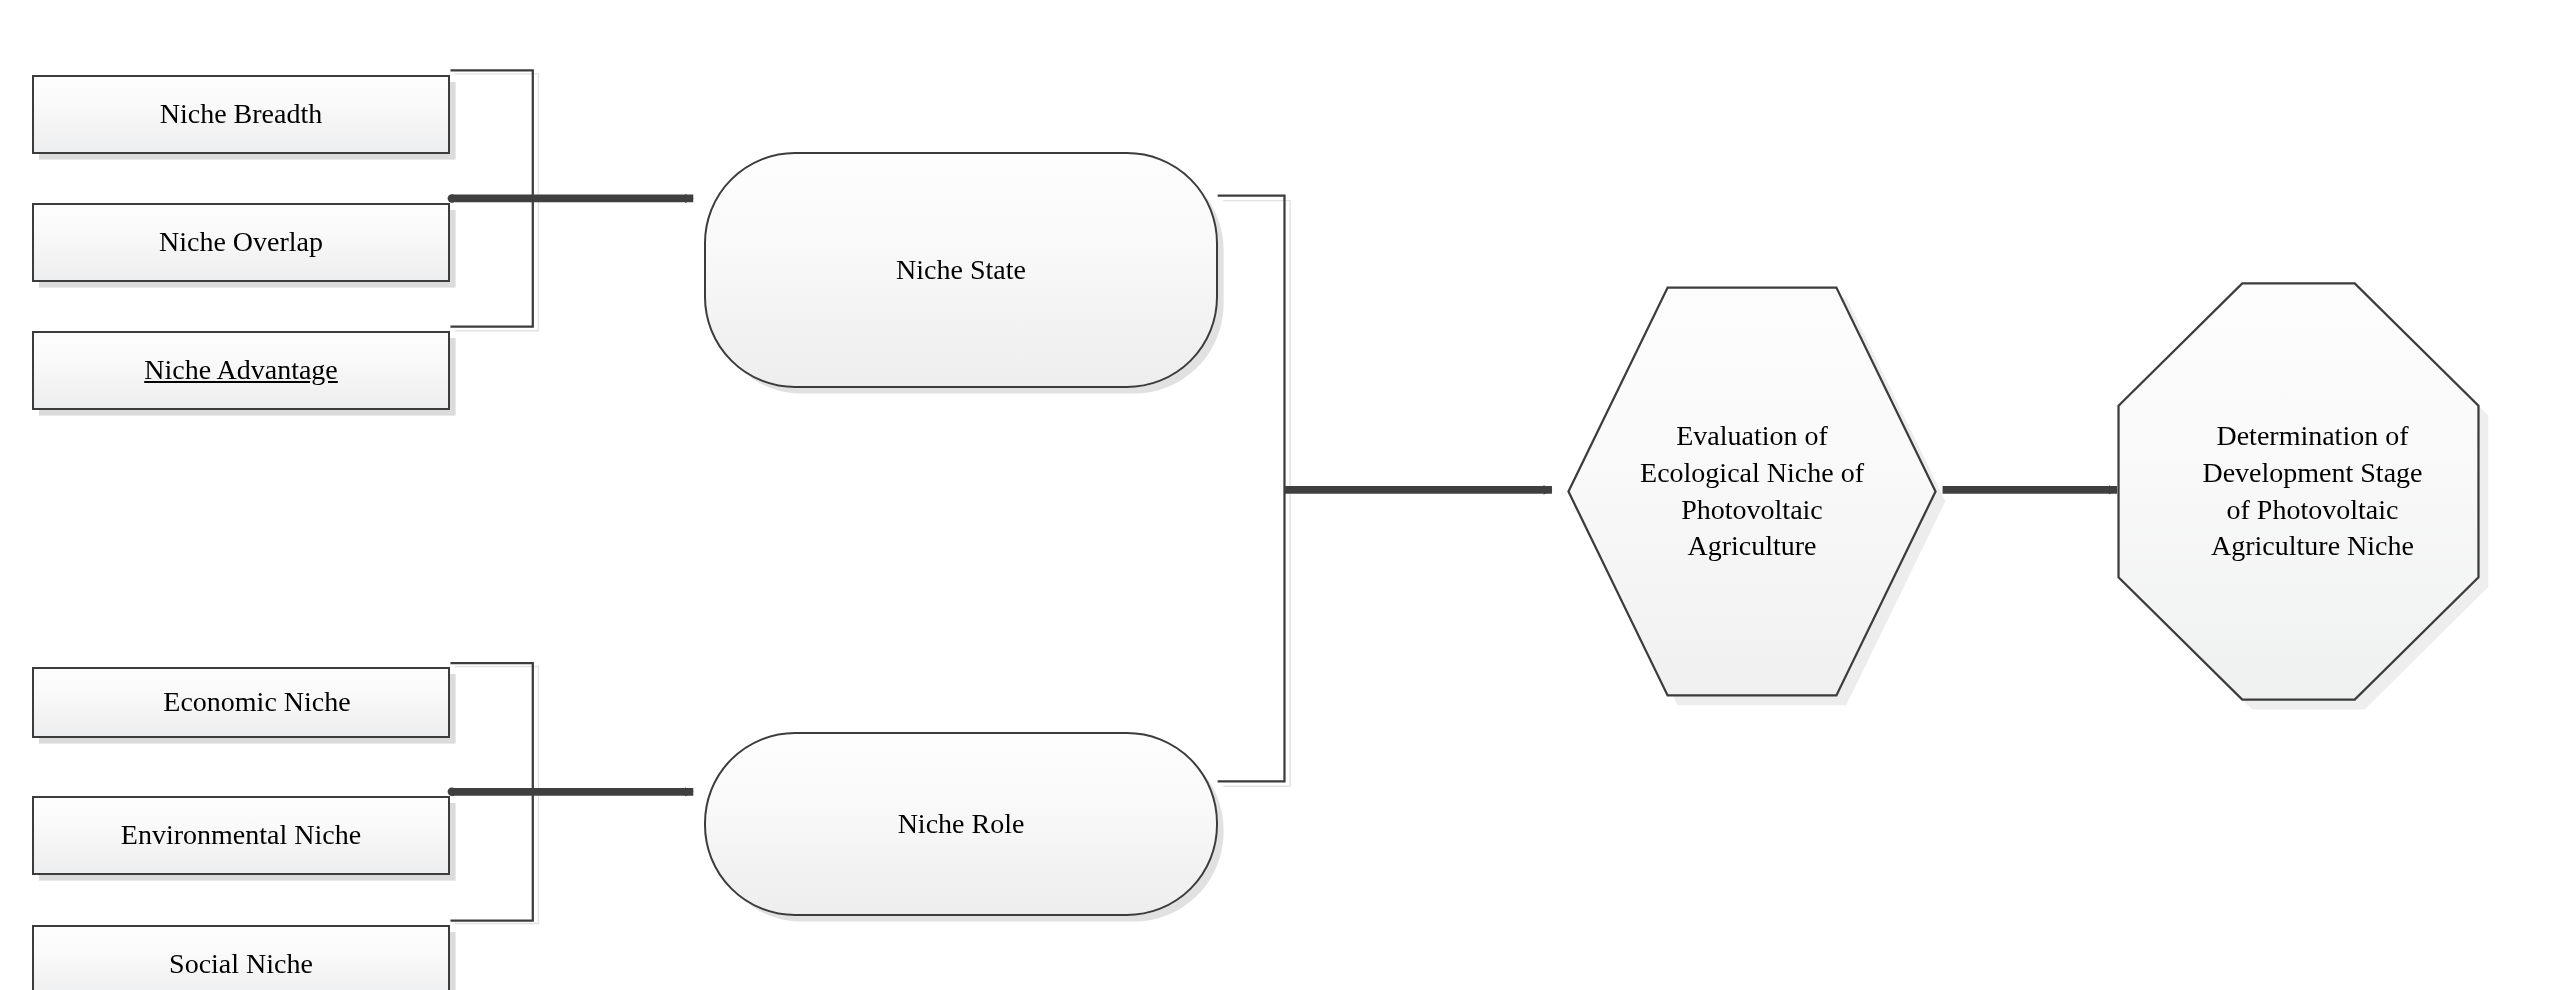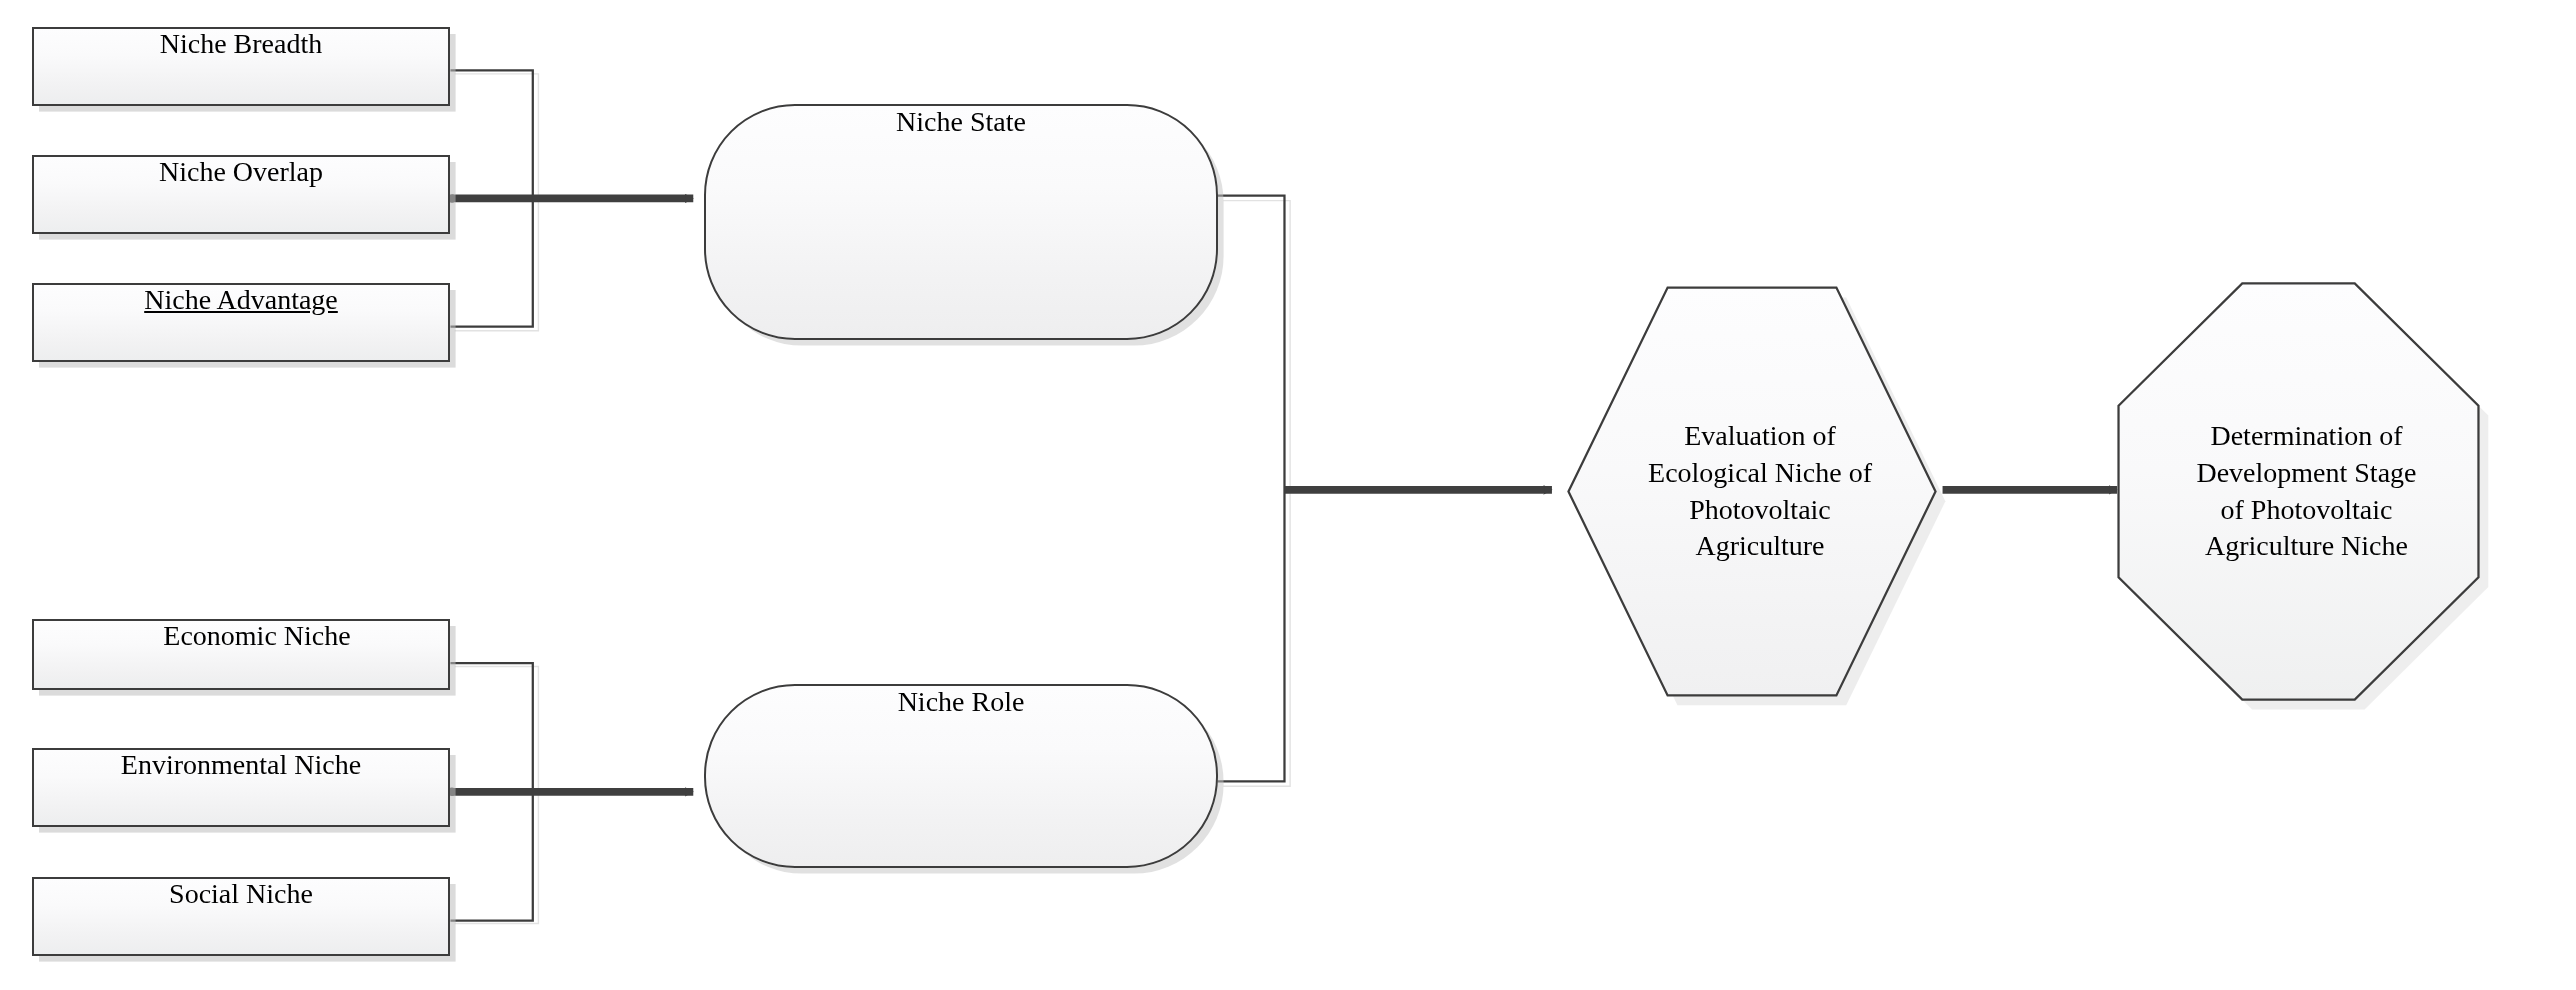--- a/index.html
+++ b/index.html
@@ -21,25 +21,26 @@
     position: absolute;
     left: 0;
     top: 0;
     width: 2576px;
     height: 991px;
   }
   .node {
     position: absolute;
     box-sizing: border-box;
     display: flex;
-    align-items: flex-start;
+    align-items: center;
     justify-content: center;
     text-align: center;
     color: #000000;
     z-index: 5;
+    margin-top: 48px;
   }
   
   .rect {
     border: 2.1px solid #3c3c3c;
     background: linear-gradient(to bottom, #fdfdfe 0%, #fafafb 35%, #f2f2f3 75%, #edeeef 100%);
     box-shadow: 6.3px 6.3px 0 -0.7px rgba(190,190,190,0.55);
     font-size: 28px;
   }
   .rect .lbl { padding: 0 5.6px; line-height: 1.1; }
 
@@ -50,21 +51,21 @@
     background: linear-gradient(to bottom, #fdfdfe 0%, #fafafb 35%, #f2f2f3 75%, #eeeeef 100%);
     box-shadow: 7px 7px 0 -1.4px rgba(196,196,196,0.5);
     font-size: 28px;
   }
 
   
   .poly-wrap { position: absolute; z-index: 5; }
   .poly-wrap svg { position: absolute; left: 0; top: 0; overflow: visible; }
   .poly-text {
     position: absolute;
-    left: 8px; top: 0;
+    left: 0; top: 0;
     width: 100%; height: 100%;
     display: flex;
     align-items: center;
     justify-content: center;
     text-align: center;
     font-size: 28px;
     line-height: 1.32;
     color: #000000;
     pointer-events: none;
   }
@@ -165,21 +166,21 @@
     <div class="poly-text">
       <div class="inner">
         <div>Evaluation of</div>
         <div>Ecological Niche of</div>
         <div>Photovoltaic</div>
         <div>Agriculture</div>
       </div>
     </div>
   </div>
 
-  <div class="poly-wrap" style="left:2117px; top:282px; width:363px; height:419px;">
+  <div class="poly-wrap" style="left:2117px; top:282px; width:363px; height:419px;padding-left:28px;">
     <svg width="363" height="419" viewBox="0 0 516 596">
       <defs>
         <linearGradient id="octgrad" x1="0" y1="0" x2="0" y2="1">
           <stop offset="0%" stop-color="#fdfdfe"></stop>
           <stop offset="45%" stop-color="#f9f9fa"></stop>
           <stop offset="100%" stop-color="#eff0f0"></stop>
         </linearGradient>
       </defs>
       <polygon points="2,176 178,2 338,2 514,176 514,420 338,594 178,594 2,420" fill="#dedede" opacity="0.5" transform="translate(14,14)"></polygon>
       <polygon points="2,176 178,2 338,2 514,176 514,420 338,594 178,594 2,420" fill="url(#octgrad)" stroke="#3c3c3c" stroke-width="3.2"></polygon>

